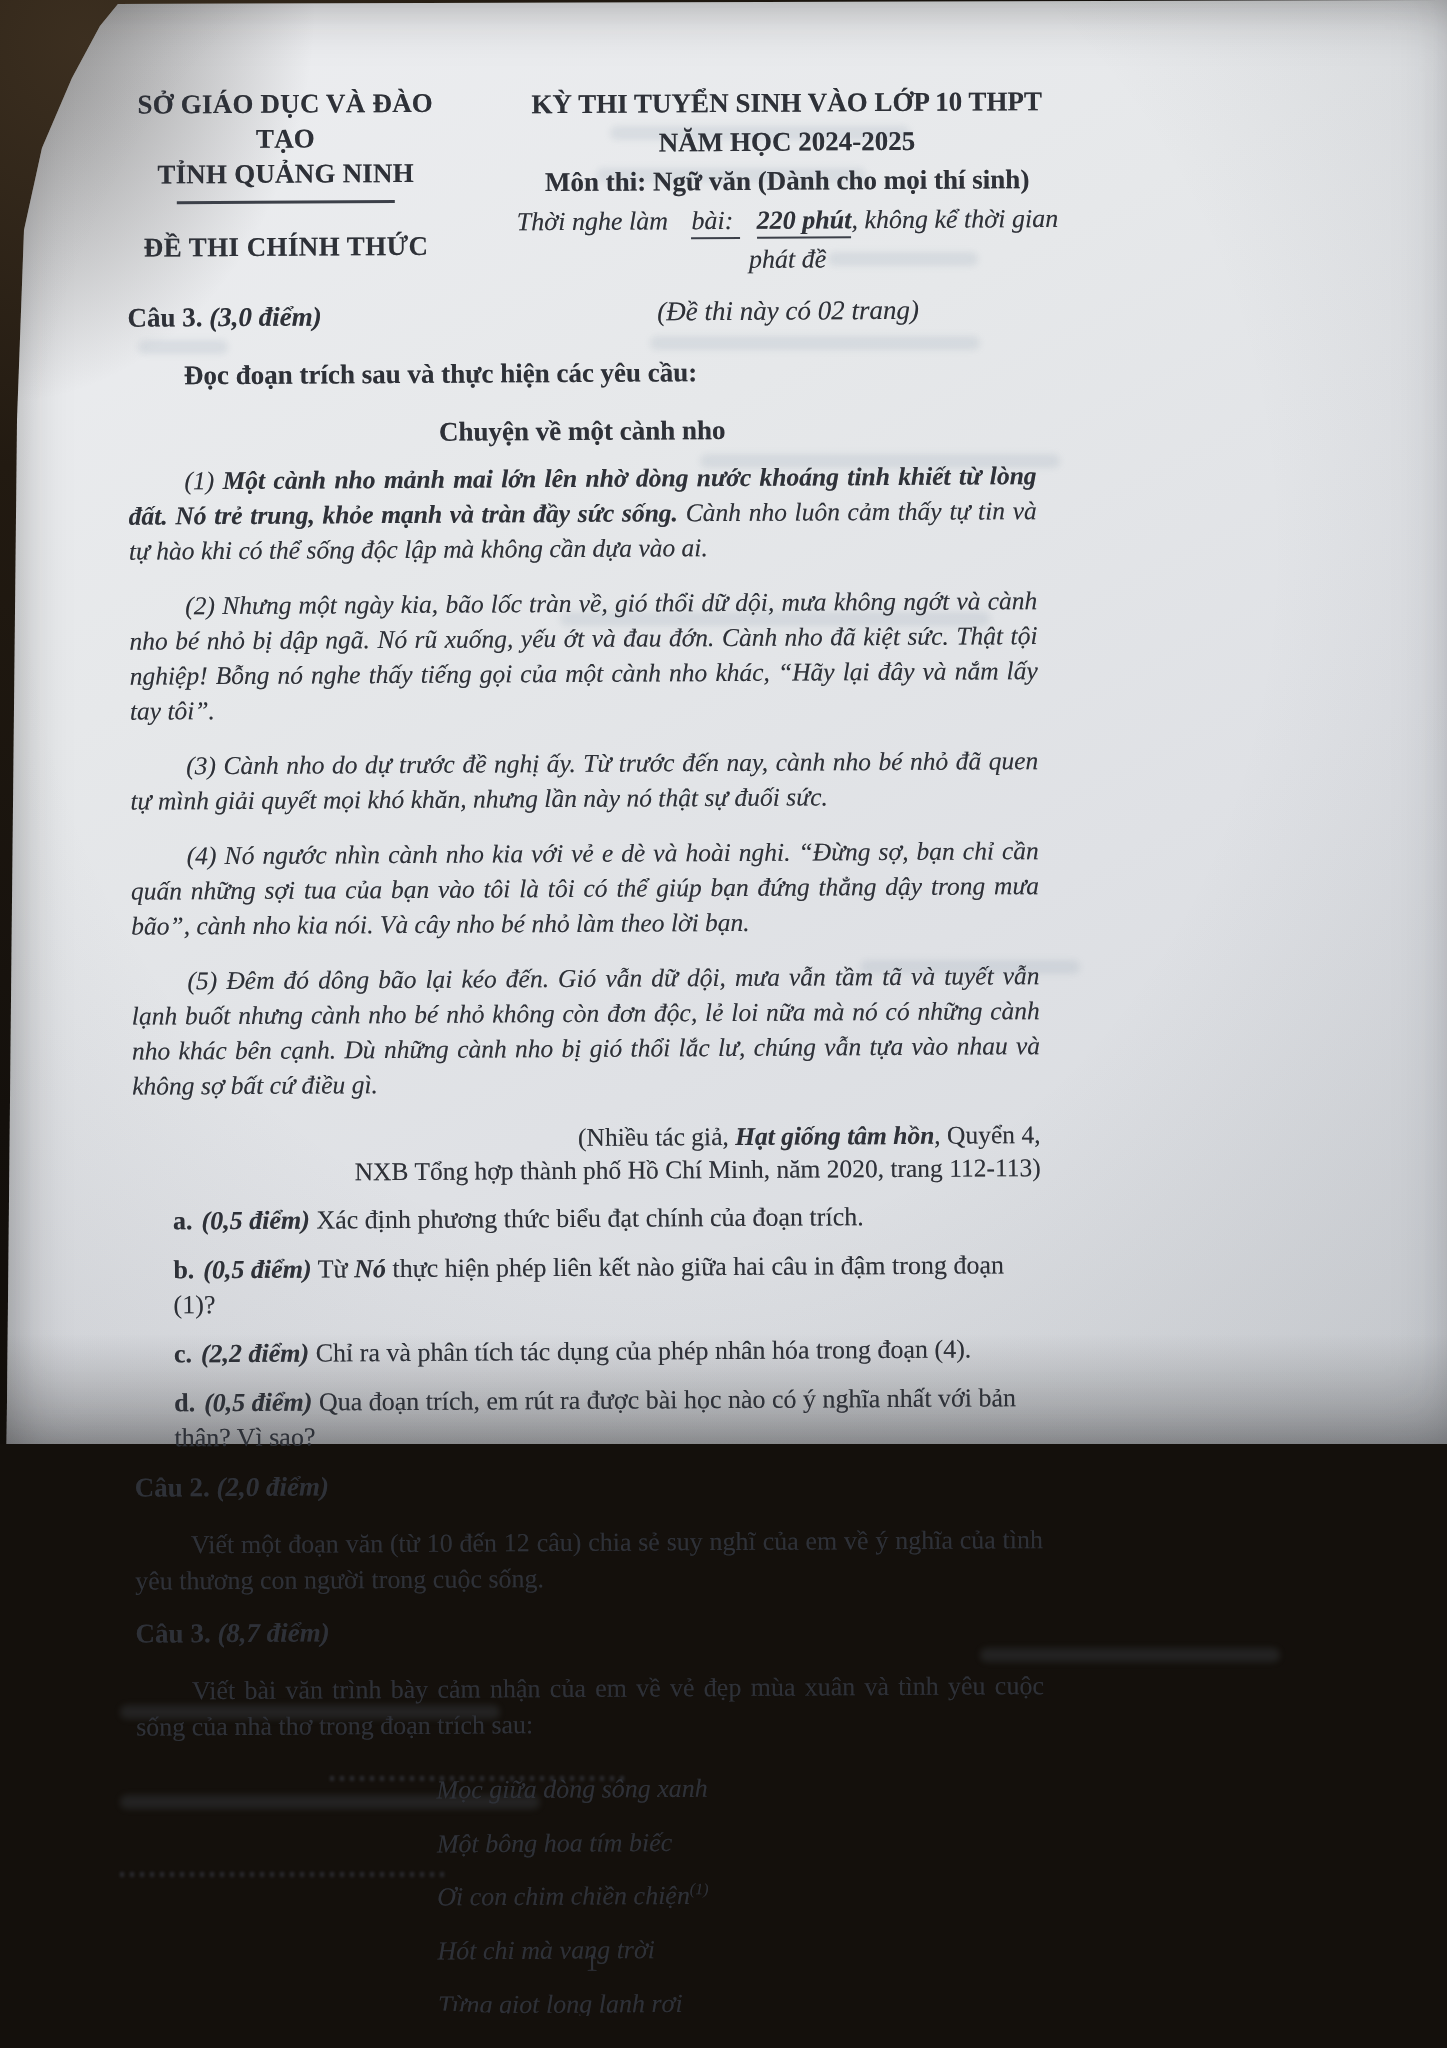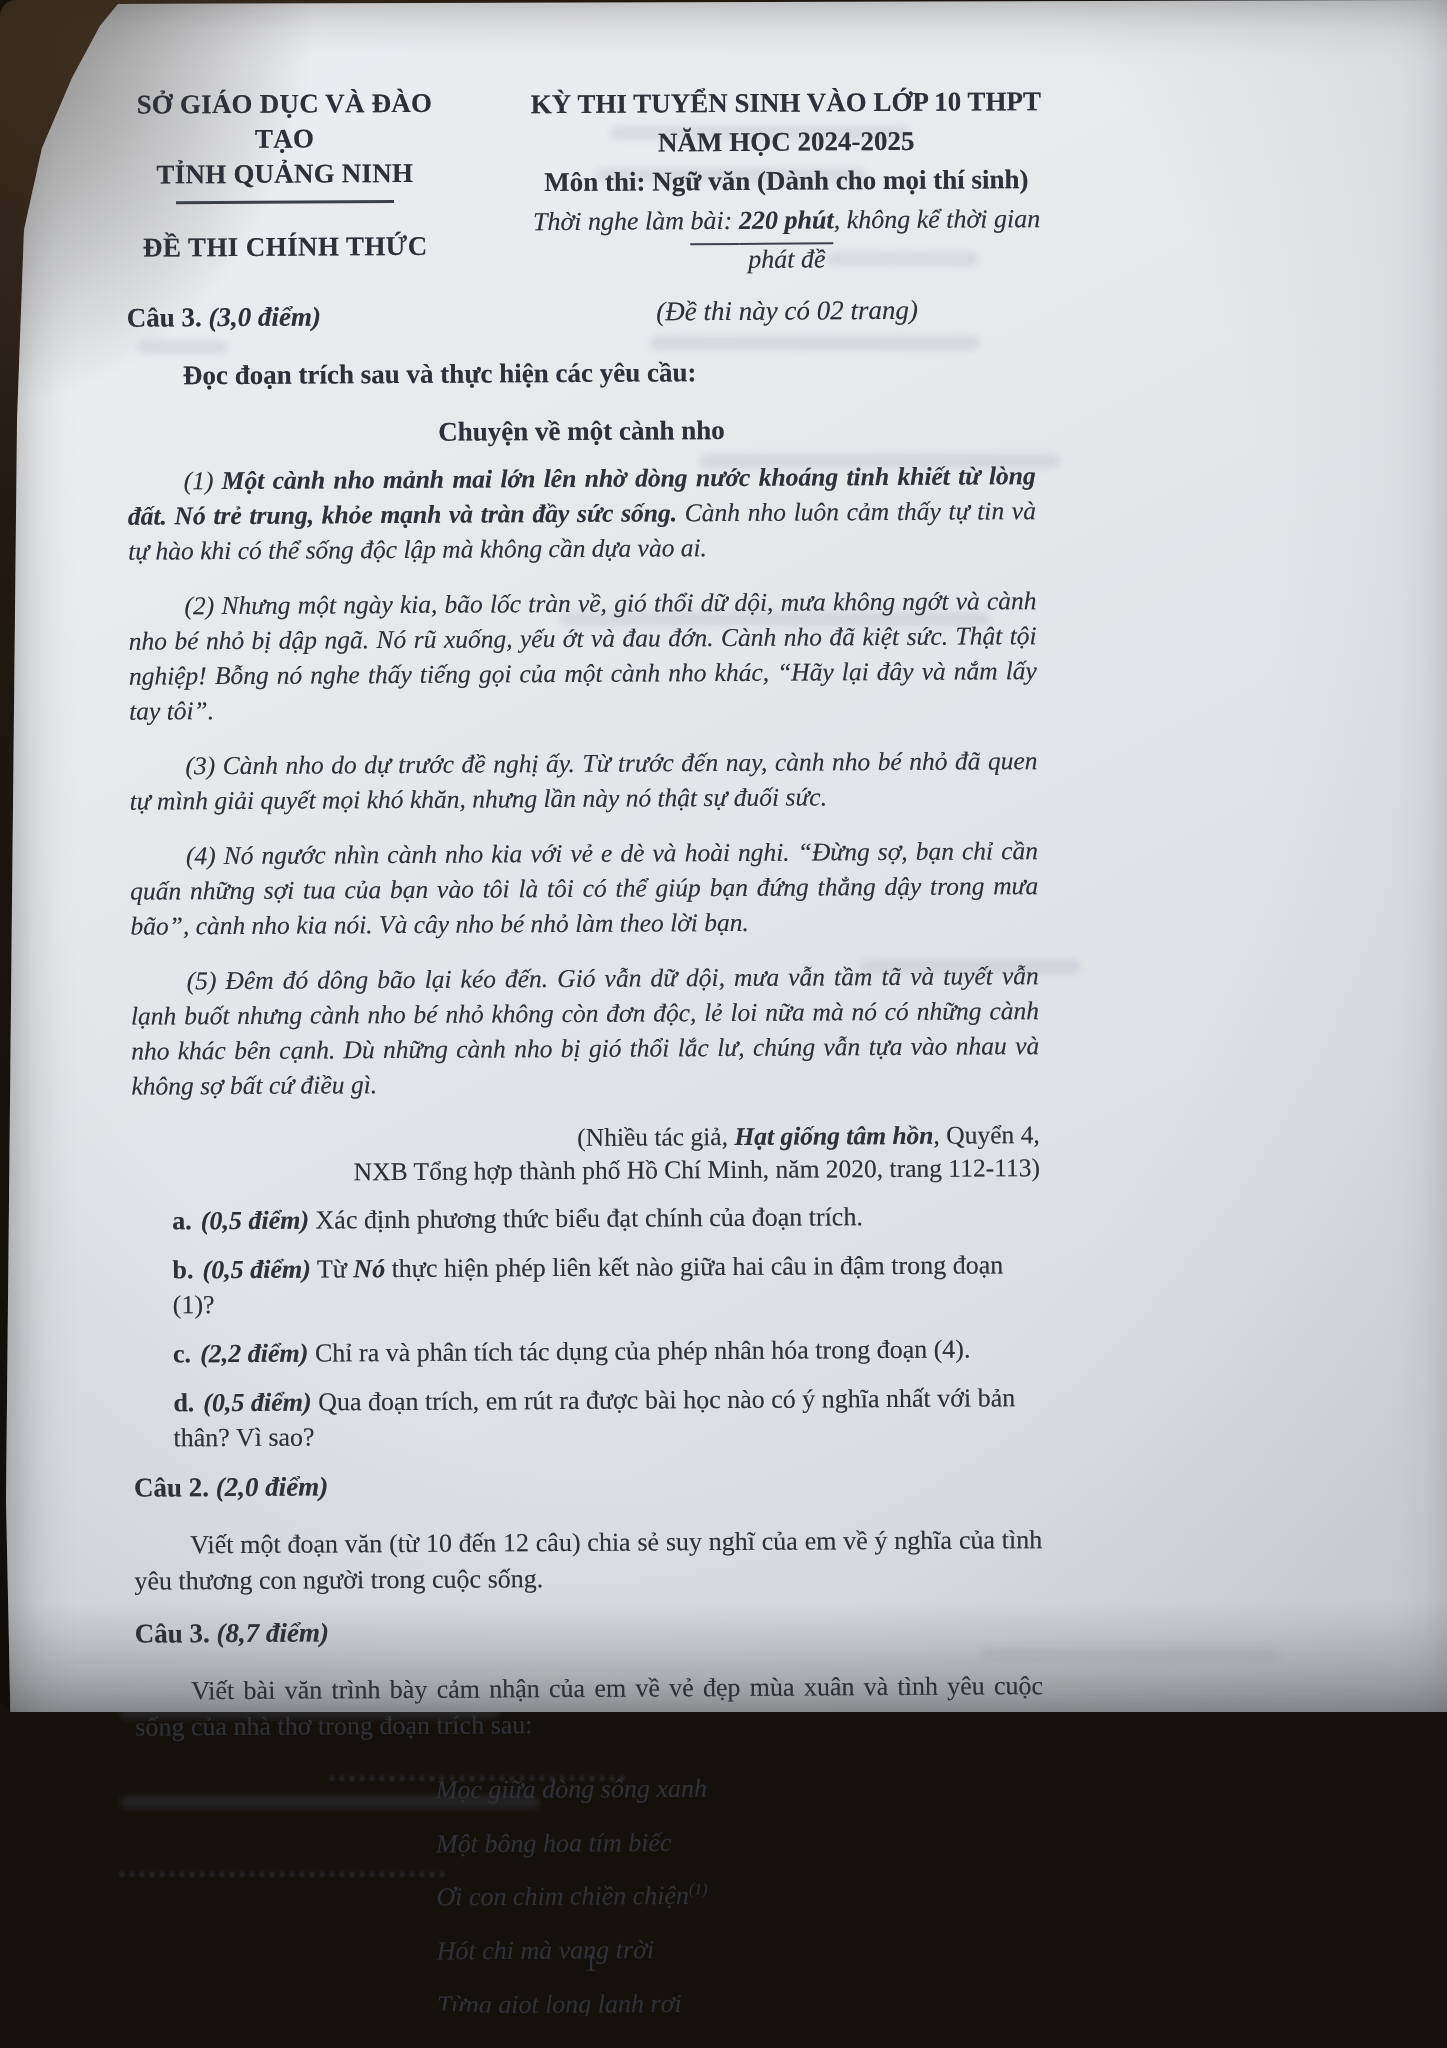--- a/index.html
+++ b/index.html
@@ -1,43 +1,43 @@
 <!DOCTYPE html>
 <html><head>
 <meta charset="utf-8">
 <style>
   html,body{margin:0;padding:0;}
   body{
     width:1447px;height:2048px;overflow:hidden;
     background:#14100c;
     font-family:"Liberation Serif","DejaVu Serif",serif;
   }
-  .scene{position:relative;width:1447px;height:1712px;
-    background:radial-gradient(circle at 6% 3%, #3c2f20 0%, #221a11 22%, #14100c 55%, #0e0b08 100%);border-radius:16px;}
+  .scene{position:relative;width:1447px;height:1444px;
+    background:radial-gradient(circle at 6% 3%, #3c2f20 0%, #221a11 22%, #14100c 55%, #0e0b08 100%);}
   .paper{
     position:absolute;inset:0;
     background:linear-gradient(153deg,#edeef1 0%,#e6e8ea 35%,#dfe1e5 65%,#d6d9dd 100%);
     clip-path:polygon(118px 4px,1447px 0px,1447px 2032px,1060px 2030px,520px 2014px,300px 2004px,16px 1984px,6px 1500px,12px 900px,17px 420px,24px 230px,42px 148px,72px 78px,100px 26px);
     box-shadow:inset 26px 18px 60px -18px rgba(20,18,16,.38), inset -8px -24px 70px -30px rgba(40,44,52,.35);
   }
   .corner-shade{position:absolute;left:0;top:0;width:360px;height:460px;
     background:radial-gradient(ellipse at 0% 0%, rgba(28,25,21,.5) 0%, rgba(28,25,21,0) 62%);}
   .bottom-shade{position:absolute;left:0;bottom:0;width:100%;height:110px;
     background:linear-gradient(to top, rgba(42,40,38,.3), rgba(42,40,38,0));}
   .vignette{position:absolute;inset:0;
     background:radial-gradient(ellipse at 45% 38%, rgba(0,0,0,0) 55%, rgba(58,62,72,.14) 100%);}
   .ghost{position:absolute;height:14px;border-radius:7px;
     background:rgba(122,138,164,.15);filter:blur(3px);}
   .ghost.dots{background:repeating-linear-gradient(90deg, rgba(100,115,140,.28) 0 4px, rgba(100,115,140,0) 4px 10px);height:5px;filter:blur(1.5px);border-radius:0;}
   .tilt{position:absolute;inset:0;transform:rotate(-0.35deg);color:#2e3138;
     text-shadow:0 0 .6px rgba(46,49,56,.45);}
   .b{font-weight:bold;}
   .i{font-style:italic;}
   .bi{font-weight:bold;font-style:italic;}
-  .u{border-bottom:2.5px solid #3c4049;padding-bottom:8px;}
+  .u{border-bottom:2.5px solid #3c4049;padding-bottom:2px;margin-left:17px;}
   .hdr-left{position:absolute;left:128px;top:84px;width:322px;text-align:center;
     font-size:27px;line-height:35px;letter-spacing:.2px;}
   .rule{width:218px;height:3px;background:#3c4049;margin:9px auto 0;}
   .official{margin-top:26px;letter-spacing:.4px;}
   .hdr-right{position:absolute;left:518px;top:84px;width:545px;text-align:center;
     font-size:27px;line-height:39px;}
   .hdr-right .time{font-size:26px;}
   .pages-note{margin-top:13px;}
   .content{position:absolute;left:130px;top:296px;width:908px;font-size:26px;}
   .qhead{font-size:27px;line-height:36px;margin:0 0 22px;}

